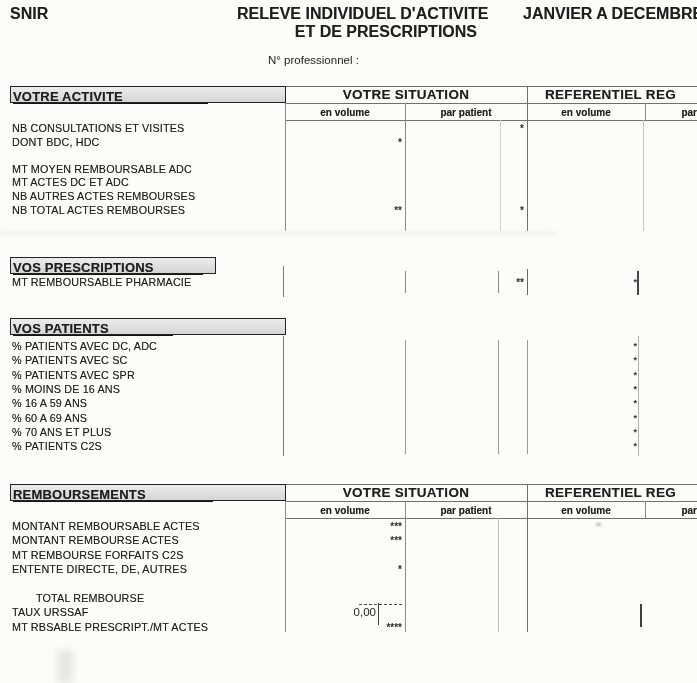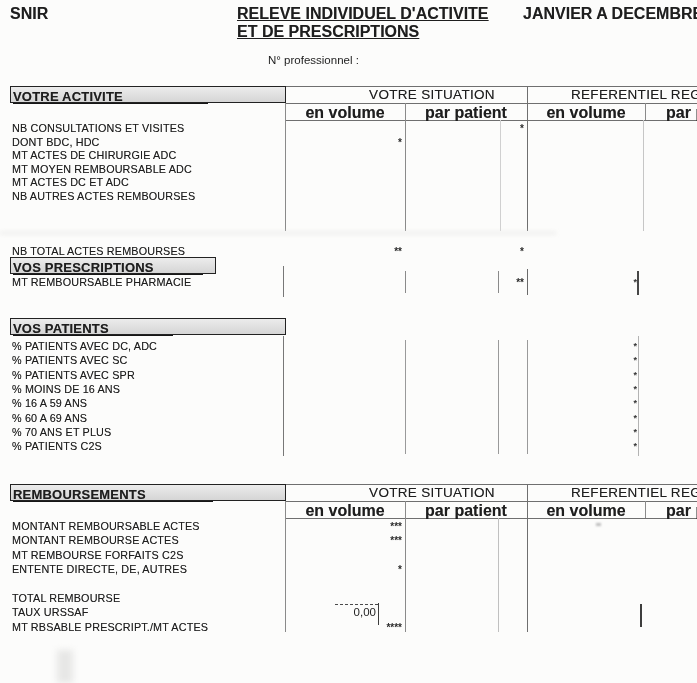--- a/index.html
+++ b/index.html
@@ -17,27 +17,26 @@
     position:absolute;height:15px;
     background:linear-gradient(180deg,#ececec,#d5d5d5);
     border:1.6px solid #222;padding:0 2px;
   }
   .graybox .ttl{
     display:inline-block;font-weight:bold;font-size:13px;line-height:13px;
     padding-top:1px;border-bottom:1.6px solid #161616;white-space:nowrap;
     letter-spacing:.2px;text-shadow:0 0 .4px rgba(20,20,20,.5);
   }
   .ghead{
-    position:absolute;font-weight:normal;font-size:13.5px;letter-spacing:.3px;
+    position:absolute;font-weight:bold;font-size:13.5px;letter-spacing:.3px;
     height:16px;line-height:16px;text-align:center;white-space:nowrap;
     text-shadow:0 0 .4px rgba(20,20,20,.45);
-    margin-left:26px;
   }
   .shead{
-    position:absolute;font-weight:bold;font-size:16px;height:16px;
+    position:absolute;font-weight:bold;font-size:10px;height:16px;
     line-height:17px;text-align:center;white-space:nowrap;
     text-shadow:0 0 .3px rgba(20,20,20,.45);
   }
   .hdr-bold{position:absolute;font-weight:bold;font-size:16px;white-space:nowrap;
     text-shadow:0 0 .3px rgba(20,20,20,.4);}
   .rows{position:absolute;left:0;width:697px;}
   .t-row{position:absolute;left:0;width:611px;height:14px;}
   .t-row .lbl{
     position:absolute;left:12px;top:0;font-size:10.8px;white-space:nowrap;
     letter-spacing:.15px;text-shadow:0 0 .35px rgba(30,30,30,.5);
@@ -47,21 +46,21 @@
   .mk.c2{left:0;width:524px;}
   .mk.edge{left:626px;width:11px;font-size:9px;color:#333;}
   .val{position:absolute;left:0;width:376px;text-align:right;font-size:11.5px;top:0;}
   .dashseg{position:absolute;left:335px;width:43px;top:12px;border-top:1.4px dashed #4a4a4a;}
   .smudge{position:absolute;background:#e7e7e6;filter:blur(2px);}
 </style>
 </head>
 <body>
 
 <div class="hdr-bold" style="left:10px;top:5px;">SNIR</div>
-<div class="abs" style="left:237px;top:5px;width:240px;text-align:left;text-decoration:underline;">
+<div class="abs" style="left:237px;top:5px;width:240px;text-align:right;">
   <div class="hdr-bold" style="position:static;">RELEVE INDIVIDUEL D'ACTIVITE</div>
   <div class="hdr-bold" style="position:static;">ET DE PRESCRIPTIONS</div>
 </div>
 <div class="hdr-bold" style="left:523px;top:5px;">JANVIER A DECEMBRE 2</div>
 <div class="abs" style="left:268px;top:38px;font-size:11.5px;margin-top:16px;">N° professionnel :</div>
 
 <div class="hl" style="left:285px;top:86px;width:412px;"></div>
 <div class="hl" style="left:285px;top:103px;width:412px;"></div>
 <div class="hl" style="left:285px;top:120px;width:412px;"></div>
 <div class="vl" style="left:285px;top:86px;height:145px;"></div>
@@ -84,33 +83,30 @@
 
 <div class="rows" style="top:122px;height:110px;">
     <div class="t-row" style="top: 0px;">
       <span class="lbl">NB CONSULTATIONS ET VISITES</span>
       <span class="mk c2">*</span>
     </div>
     <div class="t-row" style="top: 13.6px;">
       <span class="lbl">DONT BDC, HDC</span>
       <span class="mk c1">*</span>
     </div>
-    <div class="t-row" style="top: 27.2px;">
-      <span class="lbl">MT ACTES DE CHIRURGIE ADC</span>
-    </div>
     <div class="t-row" style="top: 40.8px;">
       <span class="lbl">MT MOYEN REMBOURSABLE ADC</span>
     </div>
     <div class="t-row" style="top: 68px;">
       <span class="lbl">NB AUTRES ACTES REMBOURSES</span>
     </div>
     <div class="t-row" style="top: 54.4px;">
       <span class="lbl">MT ACTES DC ET ADC</span>
     </div>
-    <div class="t-row" style="top: 81.6px; margin-top: 41px;">
+    <div class="t-row" style="top: 81.6px;">
       <span class="lbl">NB TOTAL ACTES REMBOURSES</span>
       <span class="mk c1">**</span>
       <span class="mk c2">*</span>
     </div>
   </div>
 <div class="smudge" style="left:0px;top:232px;width:556px;height:2px;"></div>
 
 <div class="graybox" style="left:10px;top:257px;width:200px;">
   <span class="ttl" style="min-width:190px;">VOS PRESCRIPTIONS</span>
 </div>
@@ -205,21 +201,21 @@
       <span class="lbl">MT REMBOURSE FORFAITS C2S</span>
     </div>
     <div class="t-row" style="top: 42.9px;">
       <span class="lbl">ENTENTE DIRECTE, DE, AUTRES</span>
       <span class="mk c1">*</span>
     </div>
     <div class="t-row" style="top: 57.2px; margin-top: 44px;">
       <span class="lbl">MT RBSABLE PRESCRIPT./MT ACTES</span>
       <span class="mk c1">****</span>
     </div>
-    <div class="t-row" style="top: 71.5px;">
+    <div class="t-row" style="top: 71.5px; margin-left: 24px;">
       <span class="lbl">TOTAL REMBOURSE</span>
       <span class="dashseg"></span>
     </div>
     <div class="t-row" style="top: 85.8px; padding-left: 11px;">
       <span class="lbl">TAUX URSSAF</span>
       <span class="val">0,00</span>
     </div>
   </div>
 
 <div class="smudge" style="left:57px;top:650px;width:16px;height:33px;filter:blur(3px);"></div>

